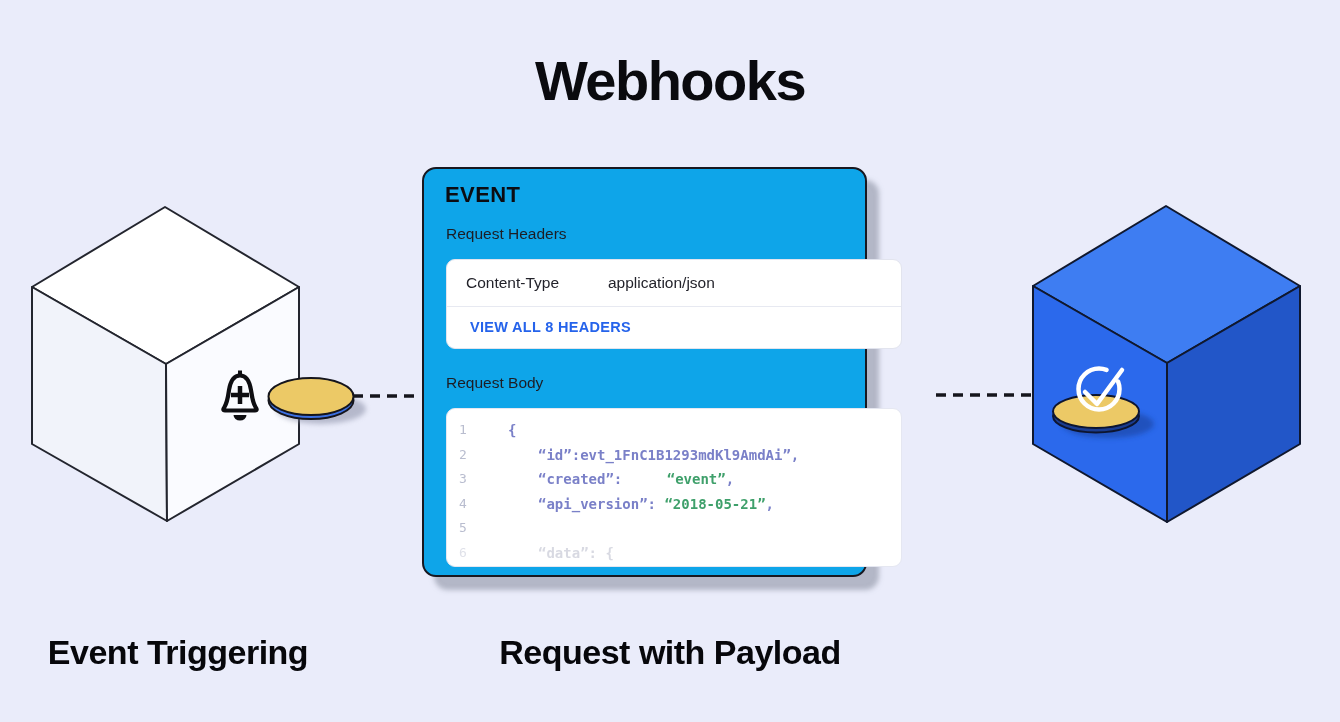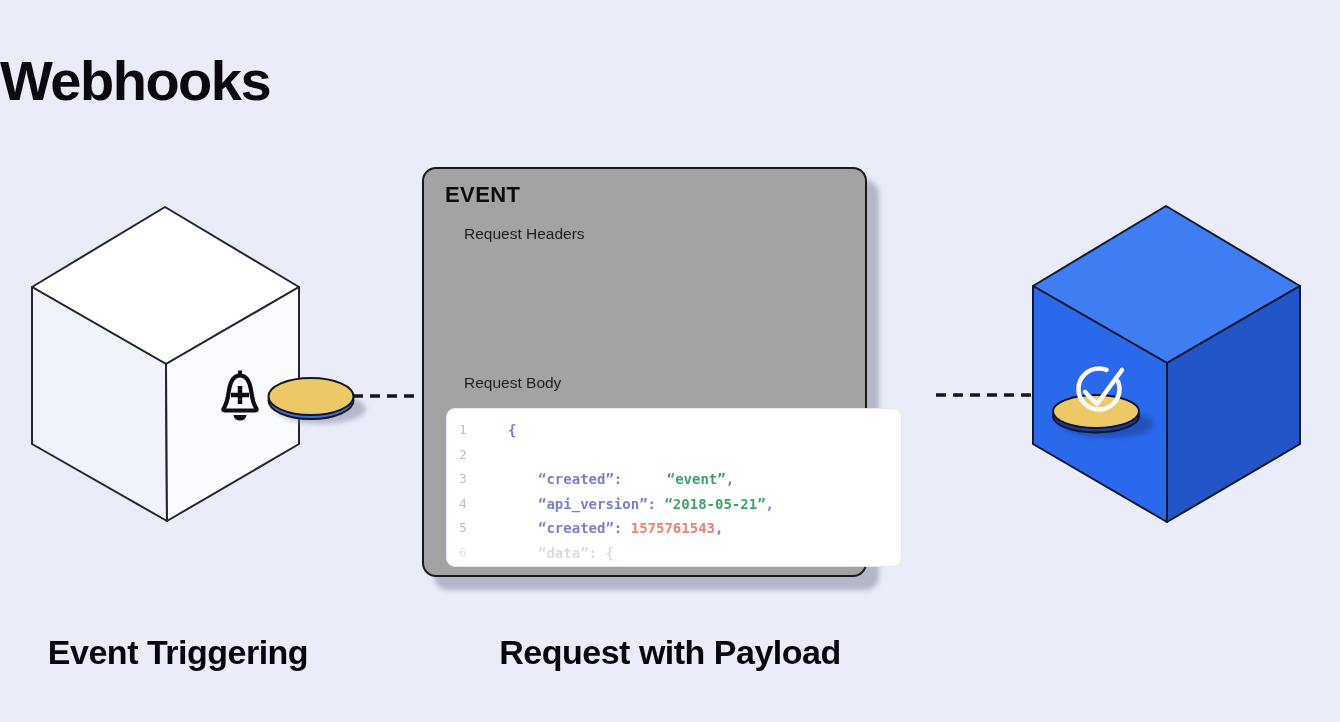--- a/index.html
+++ b/index.html
@@ -3,38 +3,38 @@
 <meta charset="utf-8">
 <style>
   html,body { margin:0; padding:0; background:#ffffff; }
   .canvas {
     position:relative; width:1340px; height:722px;
     background:#eaecfa; overflow:hidden;
     font-family:"Liberation Sans", sans-serif;
   }
   .title {
     position:absolute; top:48px; left:0; right:0;
-    text-align:left; font-size:56px; font-weight:800;
+    text-align:center; font-size:56px; font-weight:800;
     letter-spacing:-1.5px; color:#0a0a0e;
   }
   svg.scene { position:absolute; left:0; top:0; z-index:1; }
 
   
   .card {
     position:absolute; left:422px; top:167px; width:445px; height:410px;
-    background:#a3a3a3; border:2px solid #181820; border-radius:14px;
+    background:#0ea5e9; border:2px solid #181820; border-radius:14px;
     box-shadow:12px 13px 5px rgba(124,129,148,.5);
     box-sizing:border-box; z-index:2;text-decoration:underline;
   }
   .card-title {
     position:absolute; left:21px; top:13px;
     font-size:22px; font-weight:800; letter-spacing:.4px; color:#0c0c12;
   }
   .section-label {
-    position:absolute; left:40px; font-size:15.5px; color:#1d1d24;
+    position:absolute; left:22px; font-size:15.5px; color:#1d1d24;
   }
   .label-headers { top:56px; }
   .label-body    { top:205px; }
 
   .headers-box {
     position:absolute; left:22px; top:90px; width:456px; height:90px;
     border:1.5px solid #e2e4ee; border-radius:9px; box-sizing:border-box;
     background:#ffffff; overflow:hidden;
   }
   .header-row {
@@ -129,29 +129,38 @@
       <circle cx="1099" cy="389" r="20.5" pathLength="100" stroke-dasharray="87 13" stroke-dashoffset="6"></circle>
       <polyline points="1085,392 1097,404 1122,370" stroke-linejoin="round"></polyline>
     </g>
   </svg>
 
   <div class="card">
     <div class="card-title">EVENT</div>
 
     <div class="section-label label-headers">Request Headers</div>
 
+    <div class="headers-box">
+      <div class="header-row">
+        <span class="header-key">Content-Type</span>
+        <span class="header-value">application/json</span>
+      </div>
+      <div class="link-row">
+        <span class="view-all">VIEW ALL 8 HEADERS</span>
+      </div>
+    </div>
 
     <div class="section-label label-body">Request Body</div>
 
     <div class="code-box">
         <div class="code-line"><span class="line-num" style="color: rgb(185, 189, 207);">1</span><span class="line-content indent-1"><span style="color: rgb(122, 128, 200);">{</span></span></div>
-        <div class="code-line"><span class="line-num" style="color: rgb(185, 189, 207);">2</span></div>
+        <div class="code-line"><span class="line-num" style="color: rgb(185, 189, 207);">2</span><span class="line-content indent-2"><span style="color: rgb(122, 128, 200);">“id”:evt_1FnC1B1293mdKl9AmdAi”,</span></span></div>
         <div class="code-line"><span class="line-num" style="color: rgb(185, 189, 207);">3</span><span class="line-content indent-2"><span style="color: rgb(122, 128, 200);">“created”: </span><span style="color: rgb(63, 160, 107); margin-left: 36px;">“event”</span><span style="color: rgb(122, 128, 200);">,</span></span></div>
         <div class="code-line"><span class="line-num" style="color: rgb(185, 189, 207);">4</span><span class="line-content indent-2"><span style="color: rgb(122, 128, 200);">“api_version”: </span><span style="color: rgb(63, 160, 107);">“2018-05-21”</span><span style="color: rgb(122, 128, 200);">,</span></span></div>
-        <div class="code-line"><span class="line-num" style="color: rgb(185, 189, 207);">5</span><span class="line-content indent-2"><span style="color: rgb(122, 128, 200);">“created”: </span><span style="color: rgb(238, 129, 115);">1575761543</span><span style="color: rgb(122, 128, 200);">,</span></span></div>
+        <div class="code-line"><span class="line-num" style="color: rgb(185, 189, 207);">5</span></div>
         <div class="code-line muted"><span class="line-num" style="color: rgb(185, 189, 207);">6</span><span class="line-content indent-2"><span style="color: rgb(169, 173, 191); text-align: right;">“data”: {</span></span></div>
       </div>
   </div>
 
   <div class="bottom-label bl-left">Event Triggering</div>
   <div class="bottom-label bl-center">Request with Payload</div>
 
 </div>
 
 </body></html>

